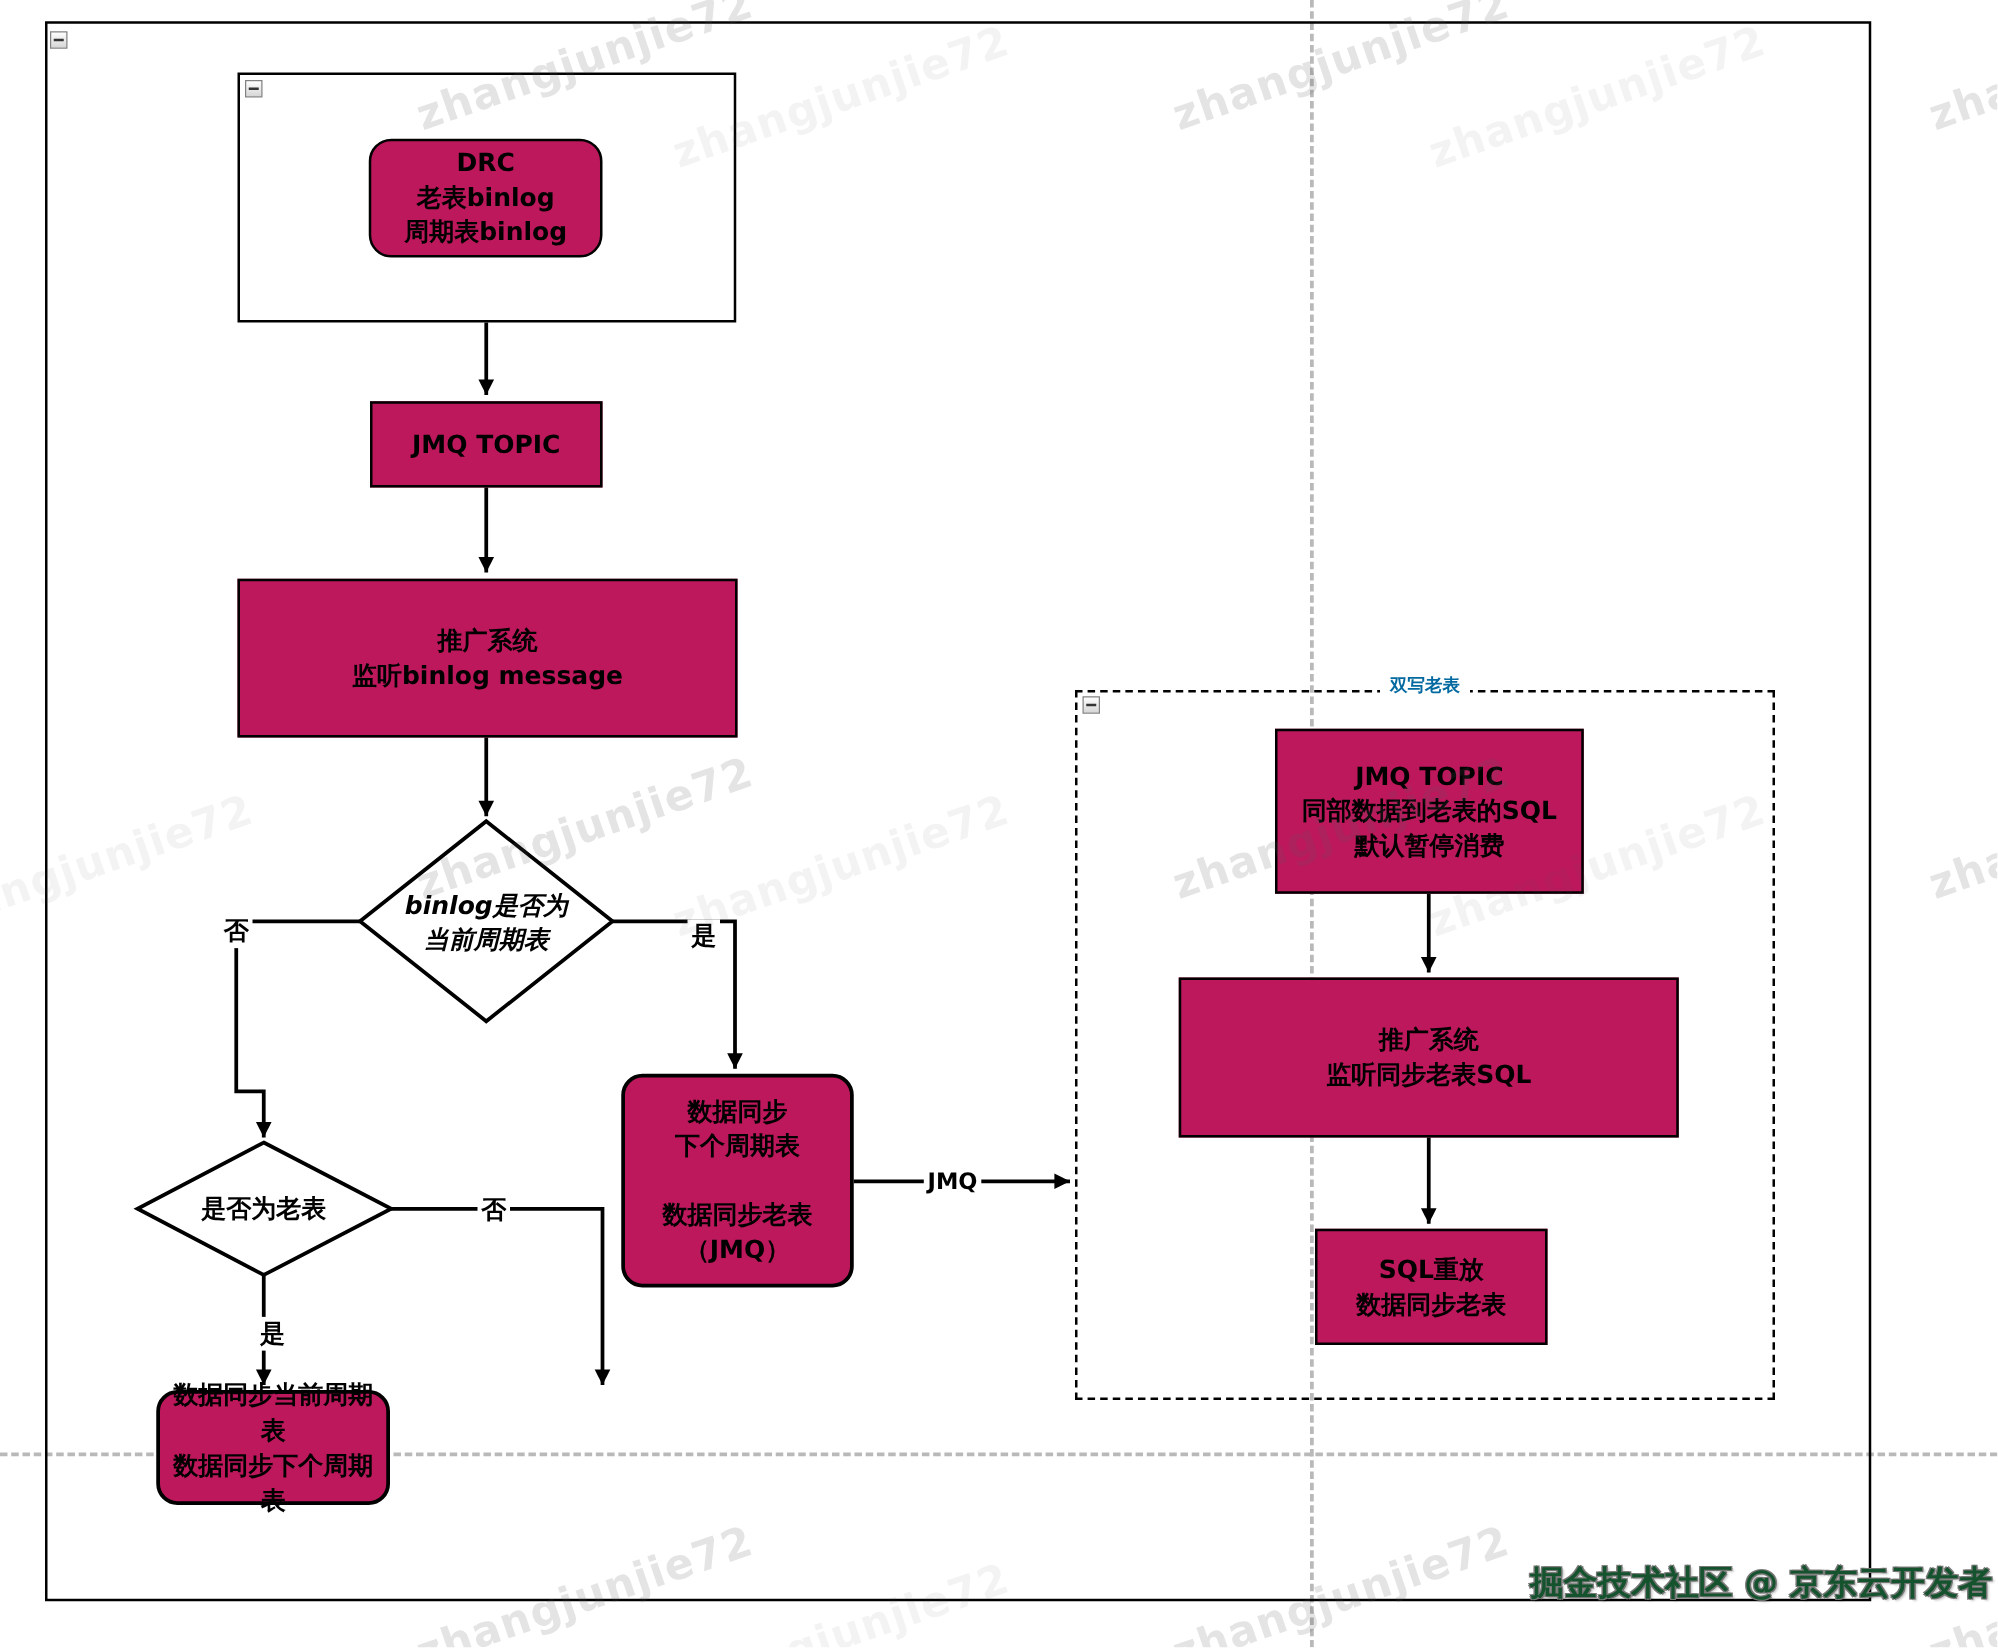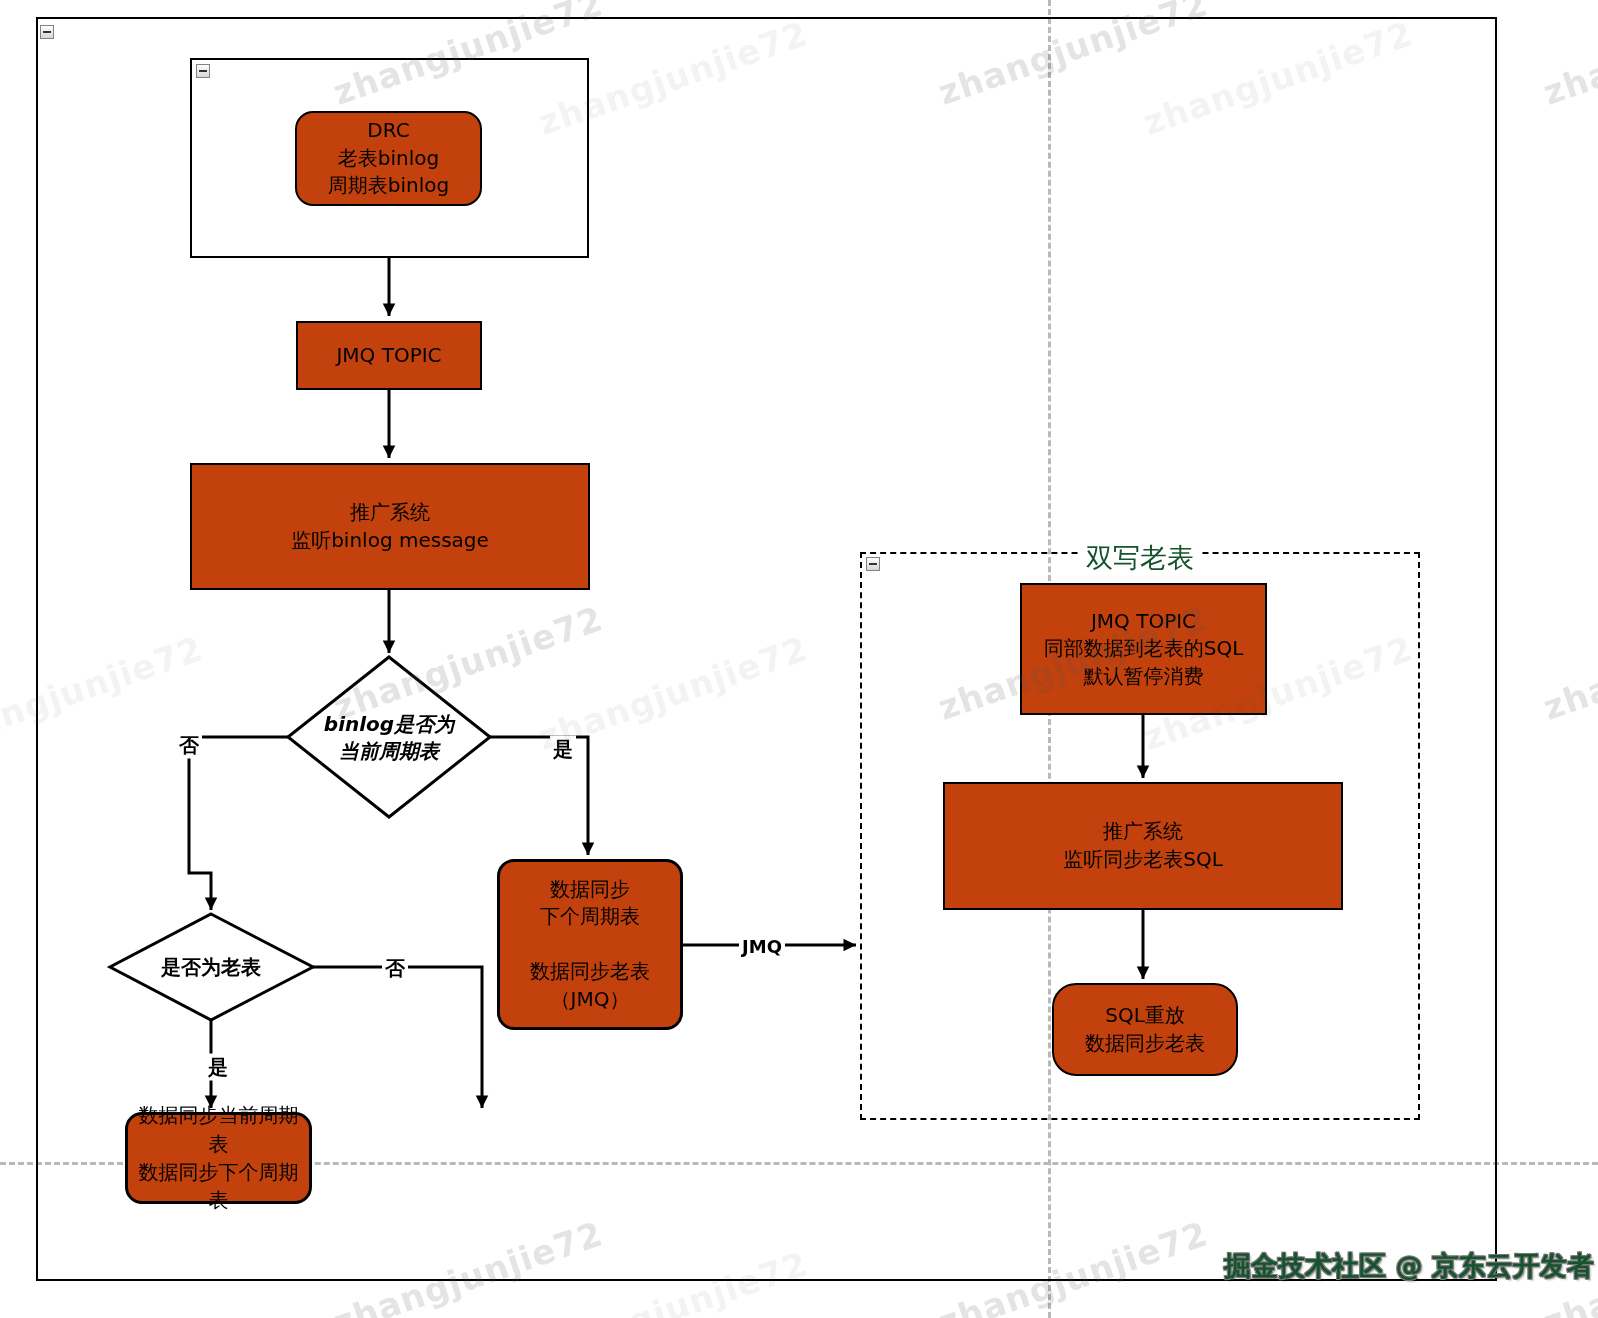--- a/index.html
+++ b/index.html
@@ -9,39 +9,39 @@
   
   .guide-v{position:absolute;left:1048px;top:0;width:0;height:1318px;border-left:3px dashed #b9b9b9;z-index:0;}
   .guide-h{position:absolute;left:0;top:1162px;width:1598px;height:0;border-top:3px dashed #b9b9b9;z-index:0;}
 
   
   .frame{position:absolute;border:2px solid #000;box-sizing:border-box;z-index:1;background:transparent;}
   .outer-frame{left:36px;top:17px;width:1461px;height:1264px;}
   .drc-group{left:190px;top:58px;width:399px;height:200px;background:#fff;}
   .dashed-group{left:860px;top:552px;width:560px;height:568px;border:2px dashed #000;}
   .group-title{position:absolute;top:-14px;left:50%;transform:translateX(-50%);
-               background:#fff;padding:0 8px;font-size:27px;font-weight:normal;color:#14532d;white-space:nowrap;}
+               background:#fff;padding:0 8px;font-size:14px;font-weight:bold;color:#0369a1;white-space:nowrap;}
 
   
-  .node{position:absolute;box-sizing:border-box;background:#c2410c;border:2px solid #000;
+  .node{position:absolute;box-sizing:border-box;background:#be185d;border:2px solid #000;
         display:flex;align-items:center;justify-content:center;text-align:center;
-        font-weight:normal;color:#000;font-size:20px;line-height:1.38;white-space:pre-line;z-index:2;}
+        font-weight:bold;color:#000;font-size:20px;line-height:1.38;white-space:pre-line;z-index:2;}
   .node.thick{border-width:3px;border-radius:17px;}
   .node.overflow{overflow:visible;}
   .rounded{border-radius:18px;}
 
   .n-drc{left:295px;top:111px;width:187px;height:95px;}
   .n-jmq1{left:296px;top:321px;width:186px;height:69px;}
   .n-listener1{left:190px;top:463px;width:400px;height:127px;}
   .n-syncnext{left:497px;top:859px;width:186px;height:171px;}
   .n-synccur{left:125px;top:1112px;width:187px;height:92px;line-height:1.42;}
   .n-discard{left:388px;top:1112px;width:187px;height:92px;}
   .n-jmq2{left:1020px;top:583px;width:247px;height:132px;}
   .n-listener2{left:943px;top:782px;width:400px;height:128px;}
-  .n-sqlreplay{left:1052px;top:983px;width:186px;height:93px;border-radius:24px;}
+  .n-sqlreplay{left:1052px;top:983px;width:186px;height:93px;}
 
   
   .diamond-label{position:absolute;transform:translate(-50%,-50%);text-align:center;
                  font-weight:bold;font-size:20px;line-height:1.35;color:#000;white-space:pre-line;z-index:3;}
   .d1{left:389px;top:738px;font-style:italic;}
   .d2{left:211px;top:967px;}
 
   
   .edge-label{position:absolute;transform:translate(-50%,-50%);background:#fff;padding:0 3px;
               font-weight:bold;font-size:20px;color:#000;z-index:4;white-space:nowrap;}

